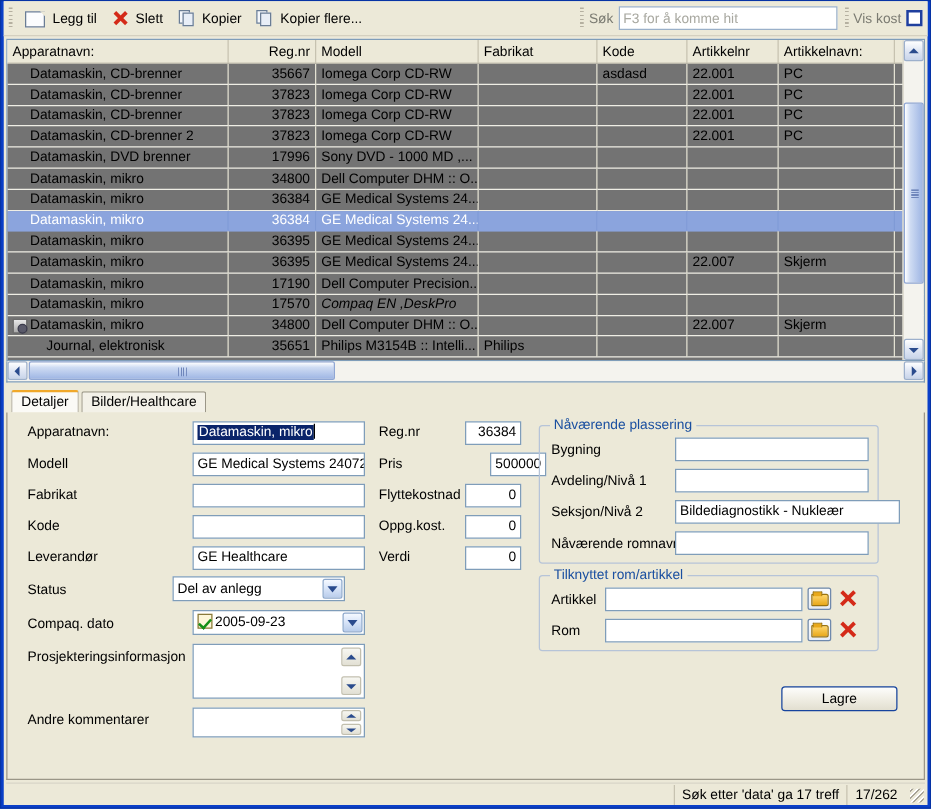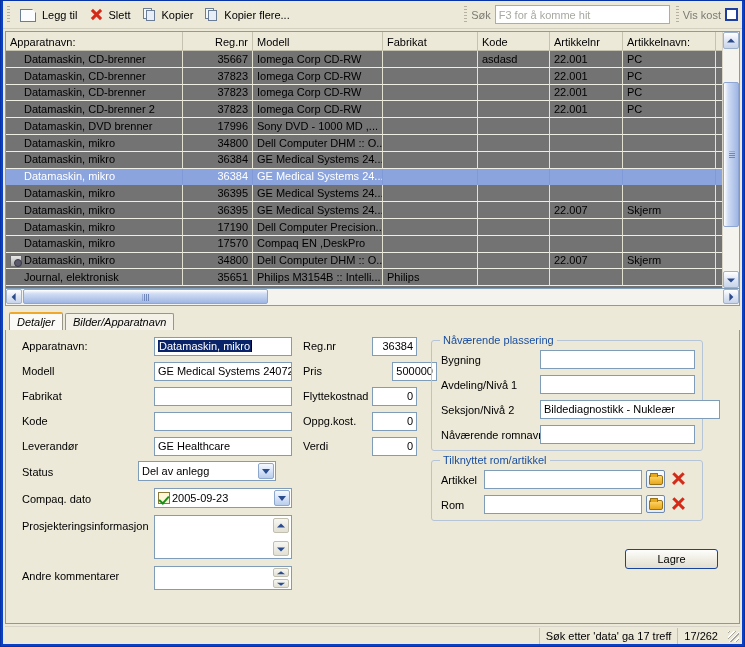--- a/index.html
+++ b/index.html
@@ -171,21 +171,21 @@
     position:absolute; left:17px; top:0; width:245px; height:15px;
     background:linear-gradient(to bottom,#ffffff,#cfdcf3 30%,#9fb6e4);
     border:1px solid #8fa6d4; border-radius:2px;
   }
   #hthumb:after{content:"";position:absolute;top:4px;left:50%;transform:translateX(-50%);width:7px;height:7px;
     background-image:repeating-linear-gradient(to right,#6f86bb 0 1px,transparent 1px 2px);}
   .hsbtn { position:absolute; top:0; width:16px; height:15px;
     background:linear-gradient(to bottom,#ffffff,#e3e9f5 45%,#c8d4ea);
     border:1px solid #9db0cc; border-radius:2px;}
   
-  #tabs { flex:0 0 18px; display:flex; align-items:flex-end; margin:6px 0 0 6px; position:relative;font-style:italic;}
+  #tabs { flex:0 0 18px; display:flex; align-items:flex-end; margin:6px 0 0 6px; position:relative;}
   .tab {
     height:17px; line-height:16px; padding:0 7px; font-size:11px;
     background:#f3f1e8; border:1px solid #9a9687; border-bottom:none;
     margin-right:2px; border-radius:2px 2px 0 0; cursor:default;
   }
   .tab.active { background:#fbfaf6; border-top:2px solid #f0a82a; height:18px; line-height:16px; font-weight:normal;}
   #tabpanel {
     flex:1 1 auto; margin:0 2px 0 2px; background:#ece9d8;
     border:1px solid #9a9687; border-top:none; position:relative;
   }
@@ -427,40 +427,40 @@
             <div class="cell" style="width: 130px; flex: 0 0 130px;">Dell Computer Precision...</div>
             <div class="cell" style="width: 95px; flex: 0 0 95px;"></div>
             <div class="cell" style="width: 72px; flex: 0 0 72px;"></div>
             <div class="cell" style="width: 73px; flex: 0 0 73px;"></div>
             <div class="cell" style="width: 93px; flex: 0 0 93px;"></div>
             <div class="cell" style="flex: 1 1 auto;"></div>
           </div>
           <div class="grow">
             <div class="cell" style="width: 177px; flex: 0 0 177px; padding-left: 18px;">Datamaskin, mikro</div>
             <div class="cell num" style="width: 70px; flex: 0 0 70px;">17570</div>
-            <div class="cell" style="width: 130px; flex: 0 0 130px;">Compaq EN ,DeskPro</div>
+            <div class="cell" style="width: 130px; flex: 0 0 130px; font-style: italic;">Compaq EN ,DeskPro</div>
             <div class="cell" style="width: 95px; flex: 0 0 95px;"></div>
             <div class="cell" style="width: 72px; flex: 0 0 72px;"></div>
             <div class="cell" style="width: 73px; flex: 0 0 73px;"></div>
             <div class="cell" style="width: 93px; flex: 0 0 93px;"></div>
             <div class="cell" style="flex: 1 1 auto;"></div>
           </div>
           <div class="grow">
             <span class="rowicon"></span>
             <div class="cell" style="width: 177px; flex: 0 0 177px; padding-left: 18px;">Datamaskin, mikro</div>
             <div class="cell num" style="width: 70px; flex: 0 0 70px;">34800</div>
             <div class="cell" style="width: 130px; flex: 0 0 130px;">Dell Computer DHM :: O...</div>
             <div class="cell" style="width: 95px; flex: 0 0 95px;"></div>
             <div class="cell" style="width: 72px; flex: 0 0 72px;"></div>
             <div class="cell" style="width: 73px; flex: 0 0 73px;">22.007</div>
             <div class="cell" style="width: 93px; flex: 0 0 93px;">Skjerm</div>
             <div class="cell" style="flex: 1 1 auto;"></div>
           </div>
           <div class="grow">
-            <div class="cell" style="width: 177px; flex: 0 0 177px; padding-left: 18px;">Journal, elektronisk</div>
+            <div class="cell" style="width: 177px; flex: 0 0 177px; padding-left: 31px;">Journal, elektronisk</div>
             <div class="cell num" style="width: 70px; flex: 0 0 70px;">35651</div>
             <div class="cell" style="width: 130px; flex: 0 0 130px;">Philips M3154B :: Intelli...</div>
             <div class="cell" style="width: 95px; flex: 0 0 95px;">Philips</div>
             <div class="cell" style="width: 72px; flex: 0 0 72px;"></div>
             <div class="cell" style="width: 73px; flex: 0 0 73px;"></div>
             <div class="cell" style="width: 93px; flex: 0 0 93px;"></div>
             <div class="cell" style="flex: 1 1 auto;"></div>
           </div>
         </div>
       <div id="vscroll">
@@ -479,21 +479,21 @@
           <span class="arr left"></span>
         </div>
       <div id="hthumb"></div>
       <div class="hsbtn" style="right:0;">
           <span class="arr right"></span>
         </div>
     </div>
 
     <div id="tabs">
       <div class="tab active"><span>Detaljer</span></div>
-      <div class="tab"><span>Bilder/Apparatnavn</span></div>
+      <div class="tab"><span>Bilder/Healthcare</span></div>
     </div>
 
     <div id="tabpanel">
 
       <span class="flabel" style="left:16px; top:10px;">Apparatnavn:</span>
       <div class="finput" style="left:148px; top:7px; width:138px; background:#fff;">
         <span class="sel-hl">Datamaskin, mikro</span><span class="caret"></span>
       </div>
 
       <span class="flabel" style="left:16px; top:35px;">Modell</span>

